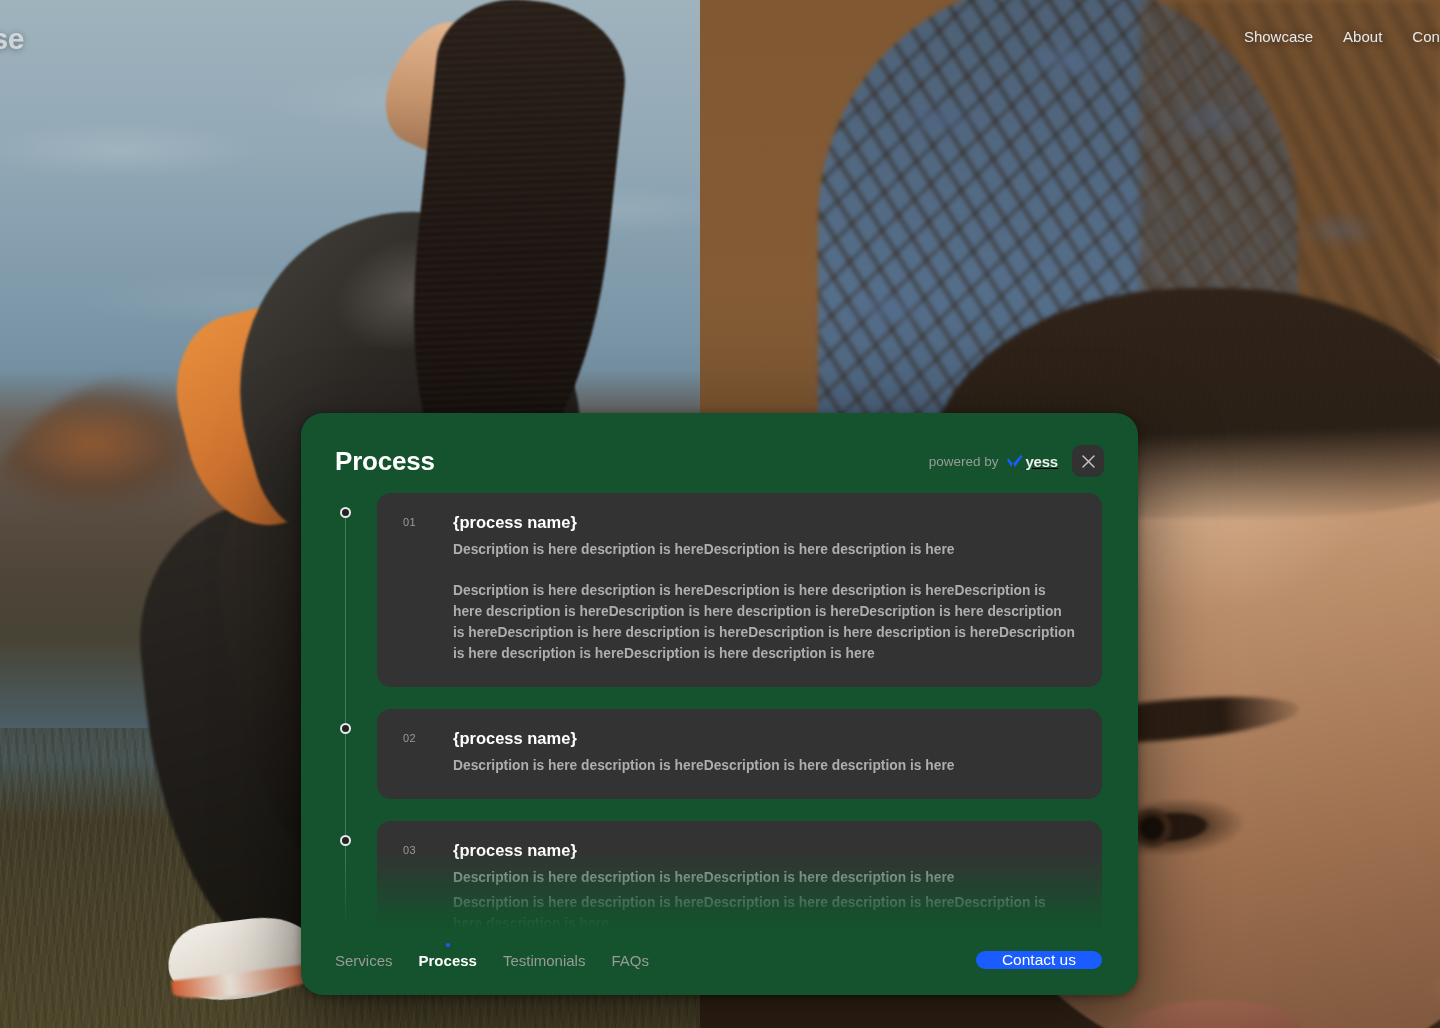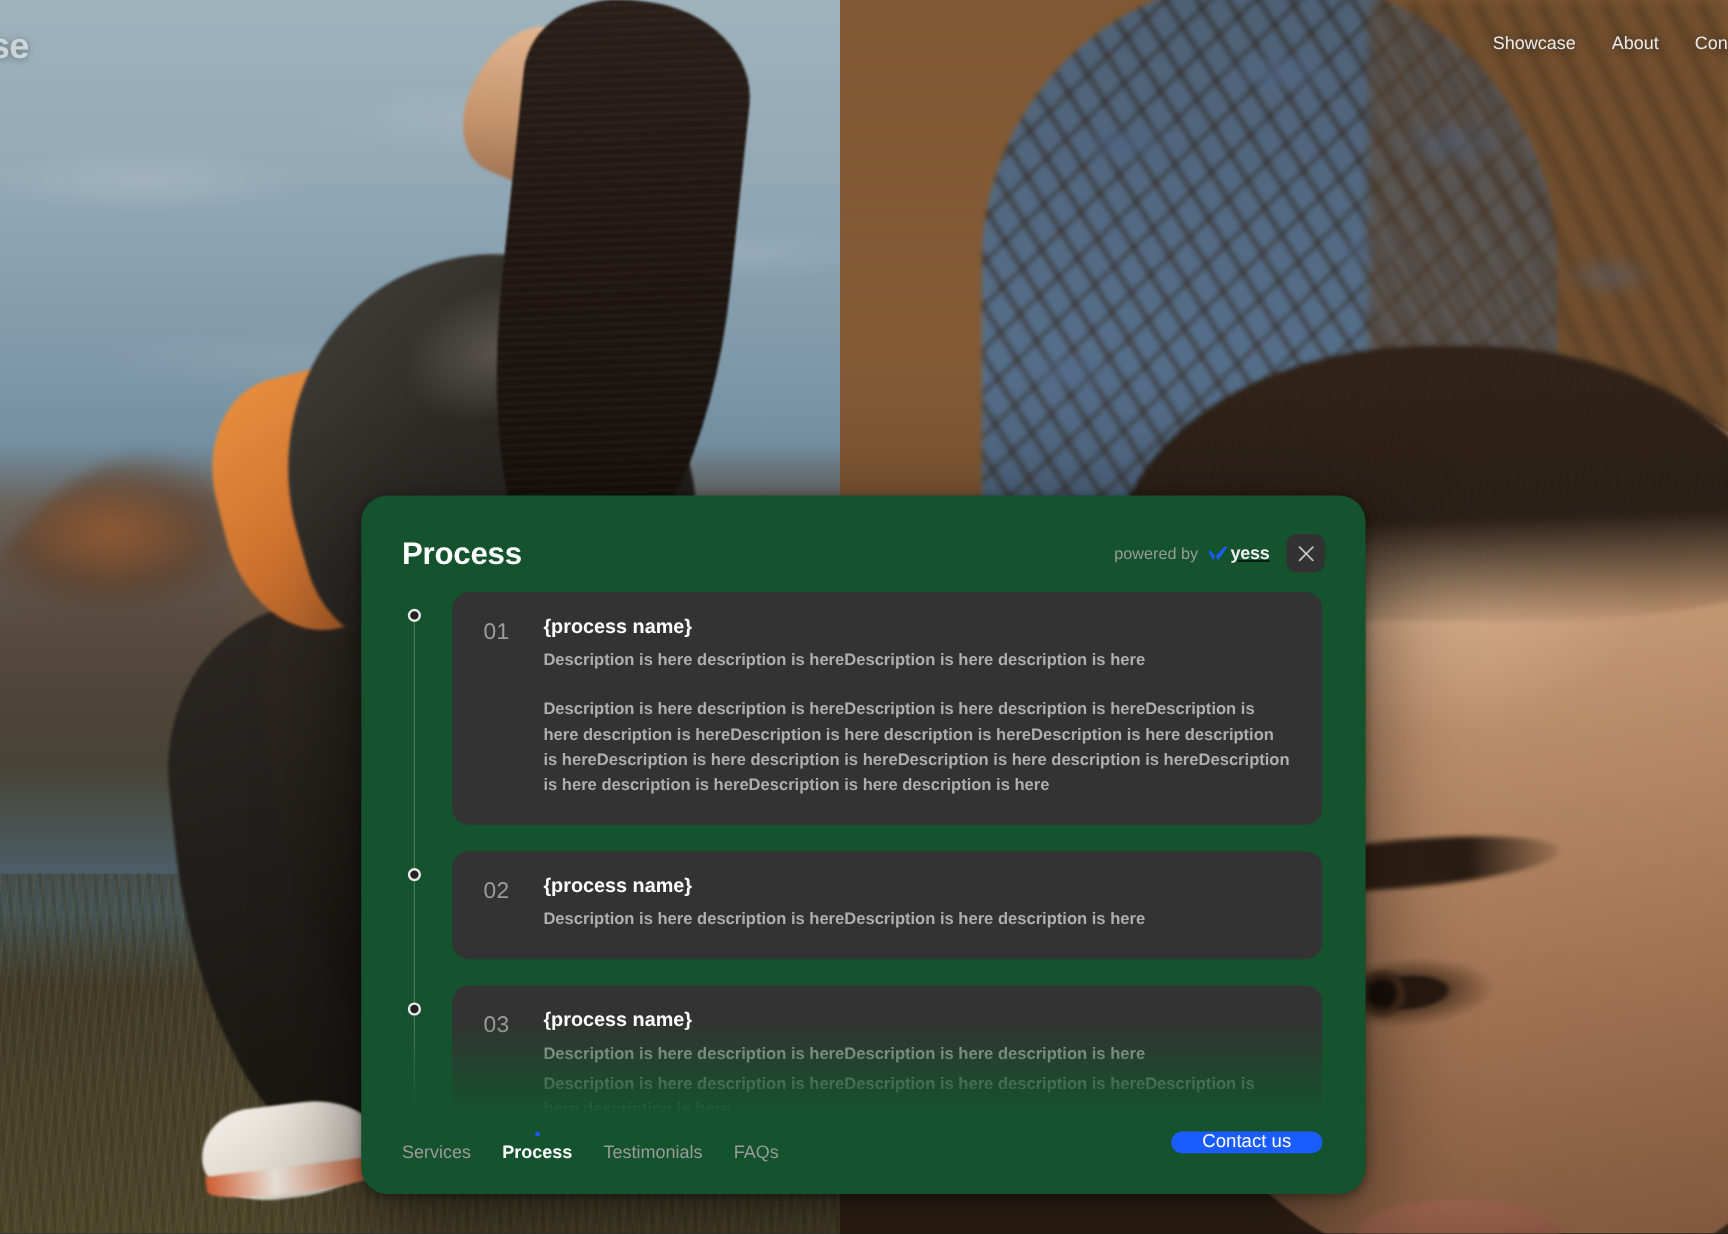--- a/index.html
+++ b/index.html
@@ -224,28 +224,28 @@
   }
   .step { position:relative; display:flex; align-items:flex-start; margin-bottom:22px; }
   .step-dot { position:absolute; left:5px; top:14px; width:11px; height:11px;
     border-radius:50%; border:2px solid #e9e9e9; background:#222222; box-sizing:border-box;
   }
   .step-card { margin-left:42px; flex:1 1 auto;
     background:#333333; border-radius:14px;
     padding:20px 26px 22px 26px;
   }
   .step-row { display:flex; align-items:flex-start; gap:28px; }
-  .step-num { font-size:19px; color:#9b9b9b; letter-spacing:.4px; padding-top:3px; flex:0 0 auto; width:22px; }
+  .step-num { font-size:11px; color:#9b9b9b; letter-spacing:.4px; padding-top:3px; flex:0 0 auto; width:22px; }
   .step-texts { flex:1 1 auto;font-weight:bold; }
   .step-name { font-size:16.5px; color:#ffffff; margin-bottom:8px; }
   .step-desc { font-size:13.8px; line-height:1.52; color:#aeaeae; }
   .step-desc + .step-desc { margin-top:20px; }
 
   
-  #modal-footer { flex:0 0 auto; display:flex; align-items:flex-start;
+  #modal-footer { flex:0 0 auto; display:flex; align-items:flex-end;
     justify-content:space-between; padding:14px 36px 26px 34px;
   }
   #footer-tabs { display:flex; align-items:flex-end; gap:26px; }
   .footer-tab { position:relative; font-size:15px; color:#9a9a9a; cursor:pointer; padding-top:9px; }
   .footer-tab.is-active { color:#ffffff; font-weight:700; }
   .footer-tab .tab-dot { position:absolute; top:0; left:50%; transform:translateX(-50%);
     width:4px; height:4px; border-radius:50%; background:#1a5cff;
   }
   #contact-button { background:#1a5cff; color:#fff; border:none;
     font-family:"Liberation Sans", sans-serif;

